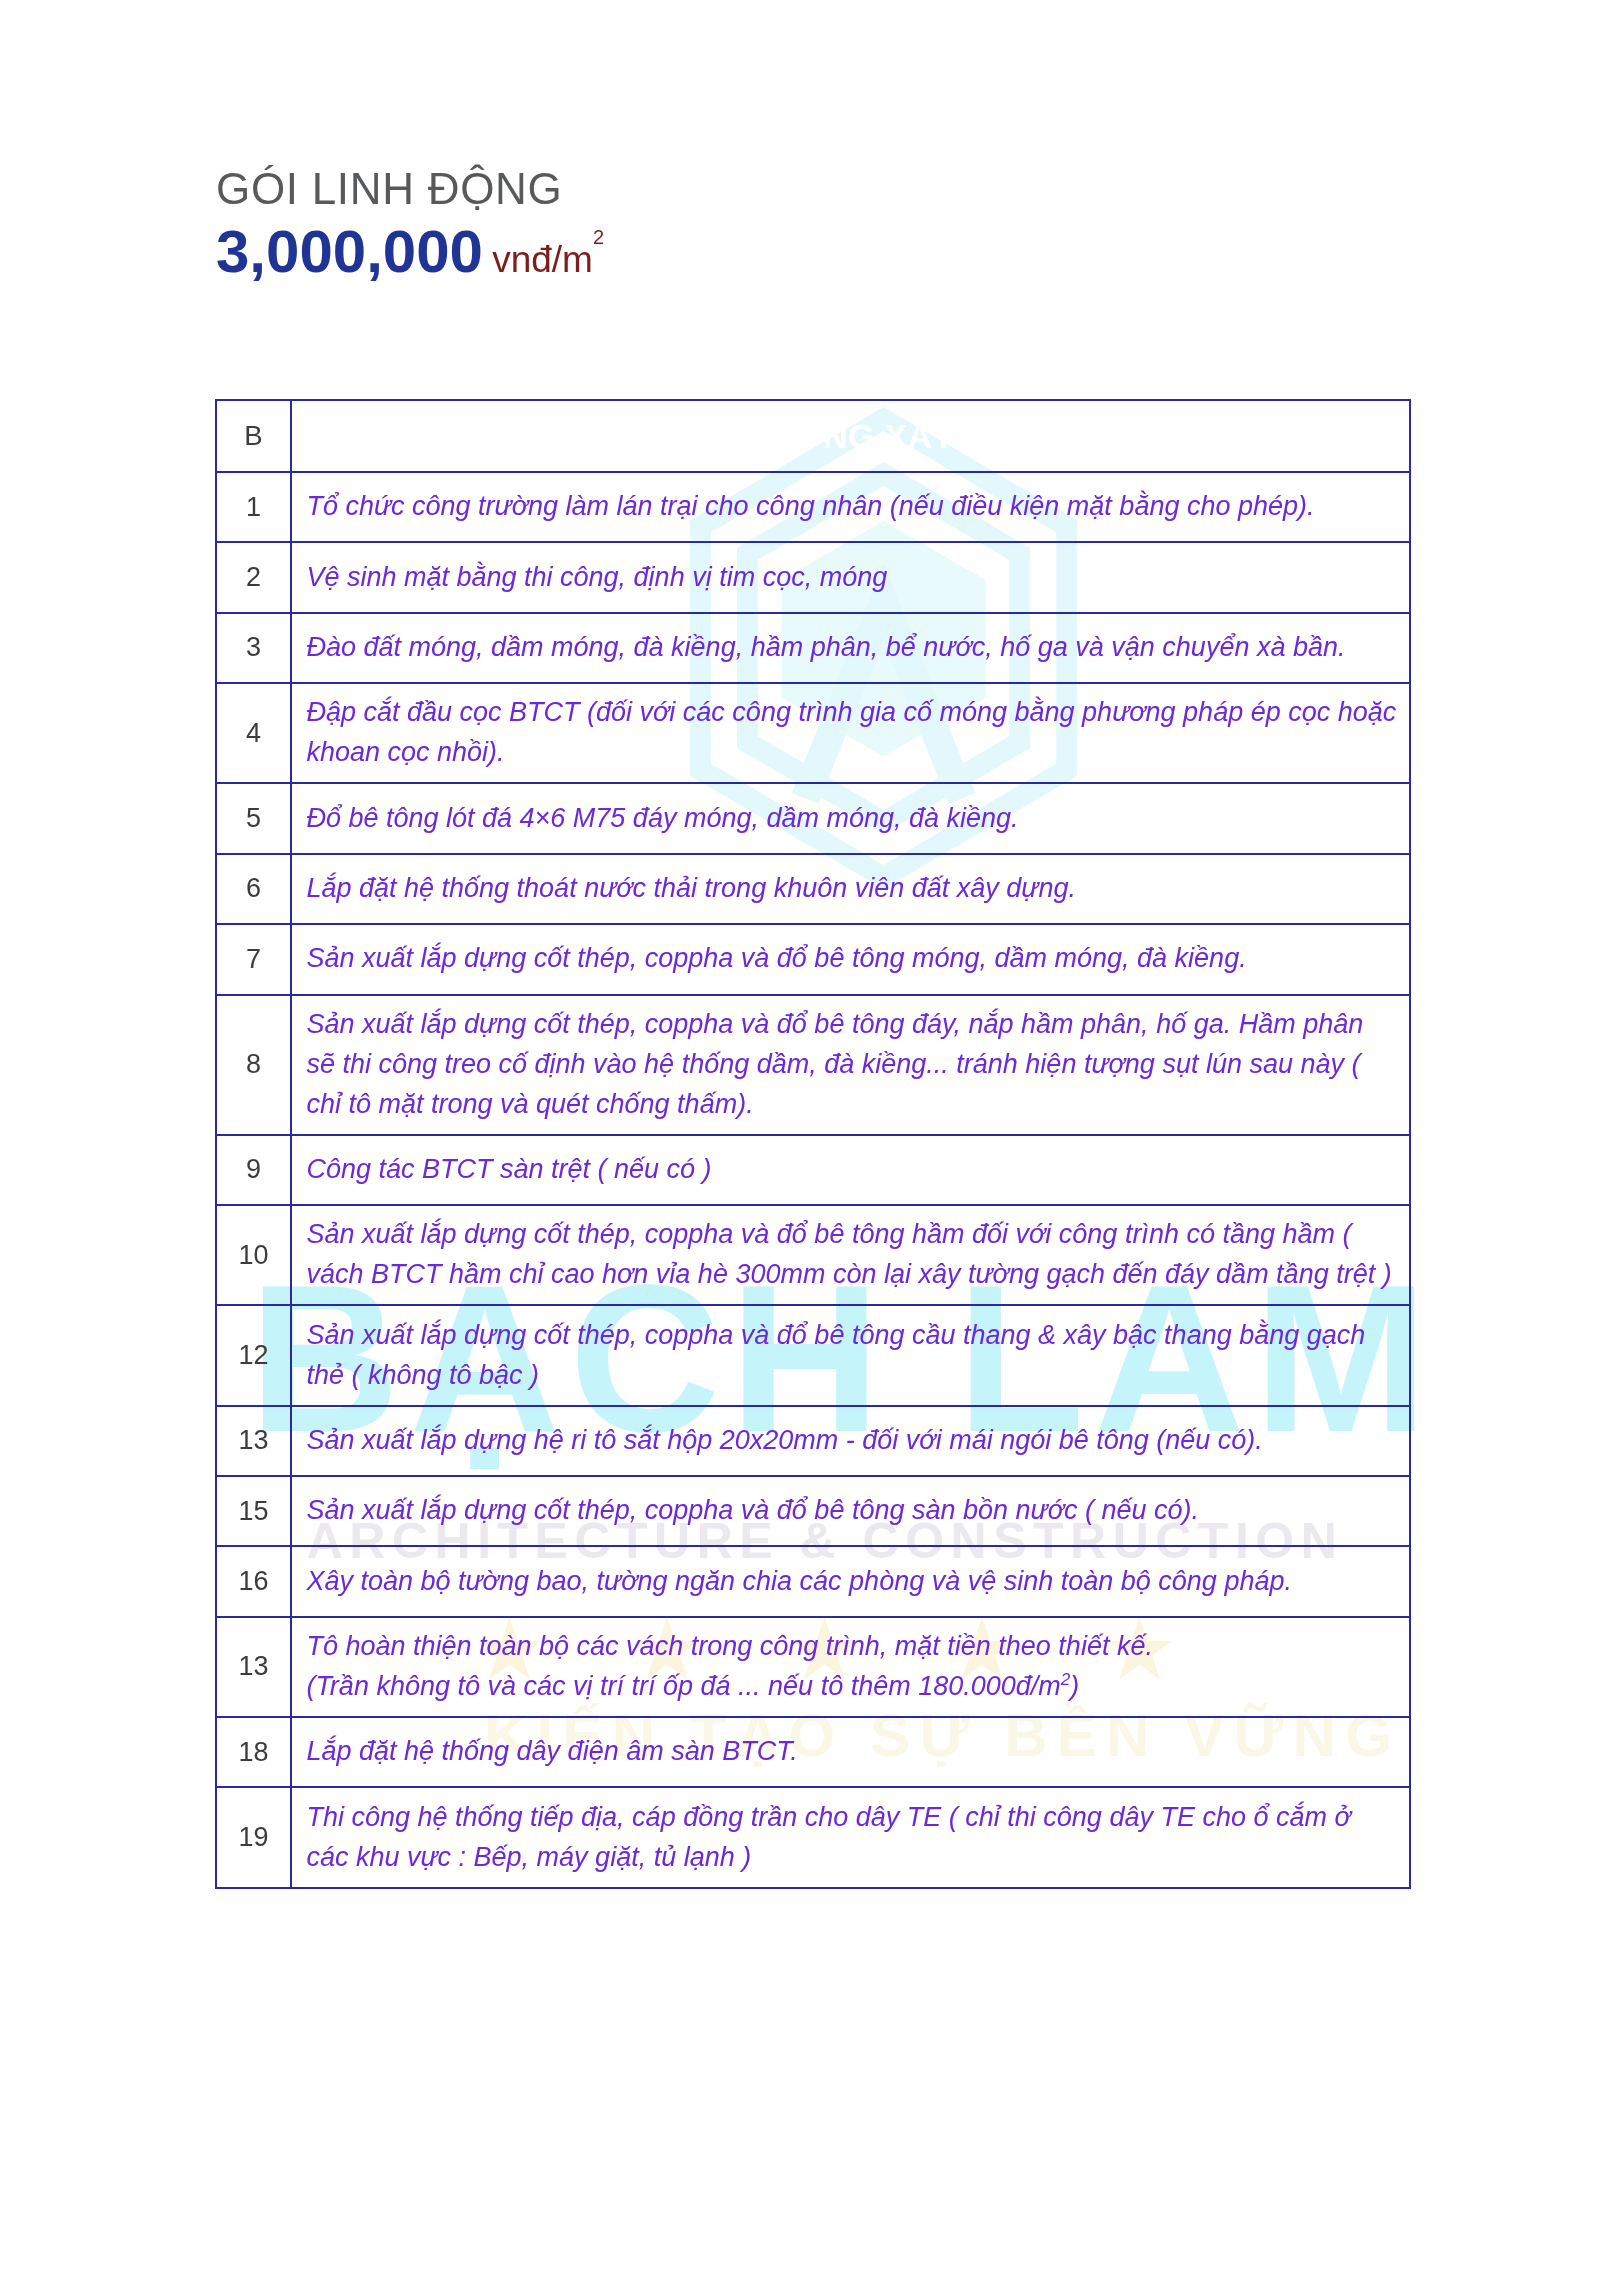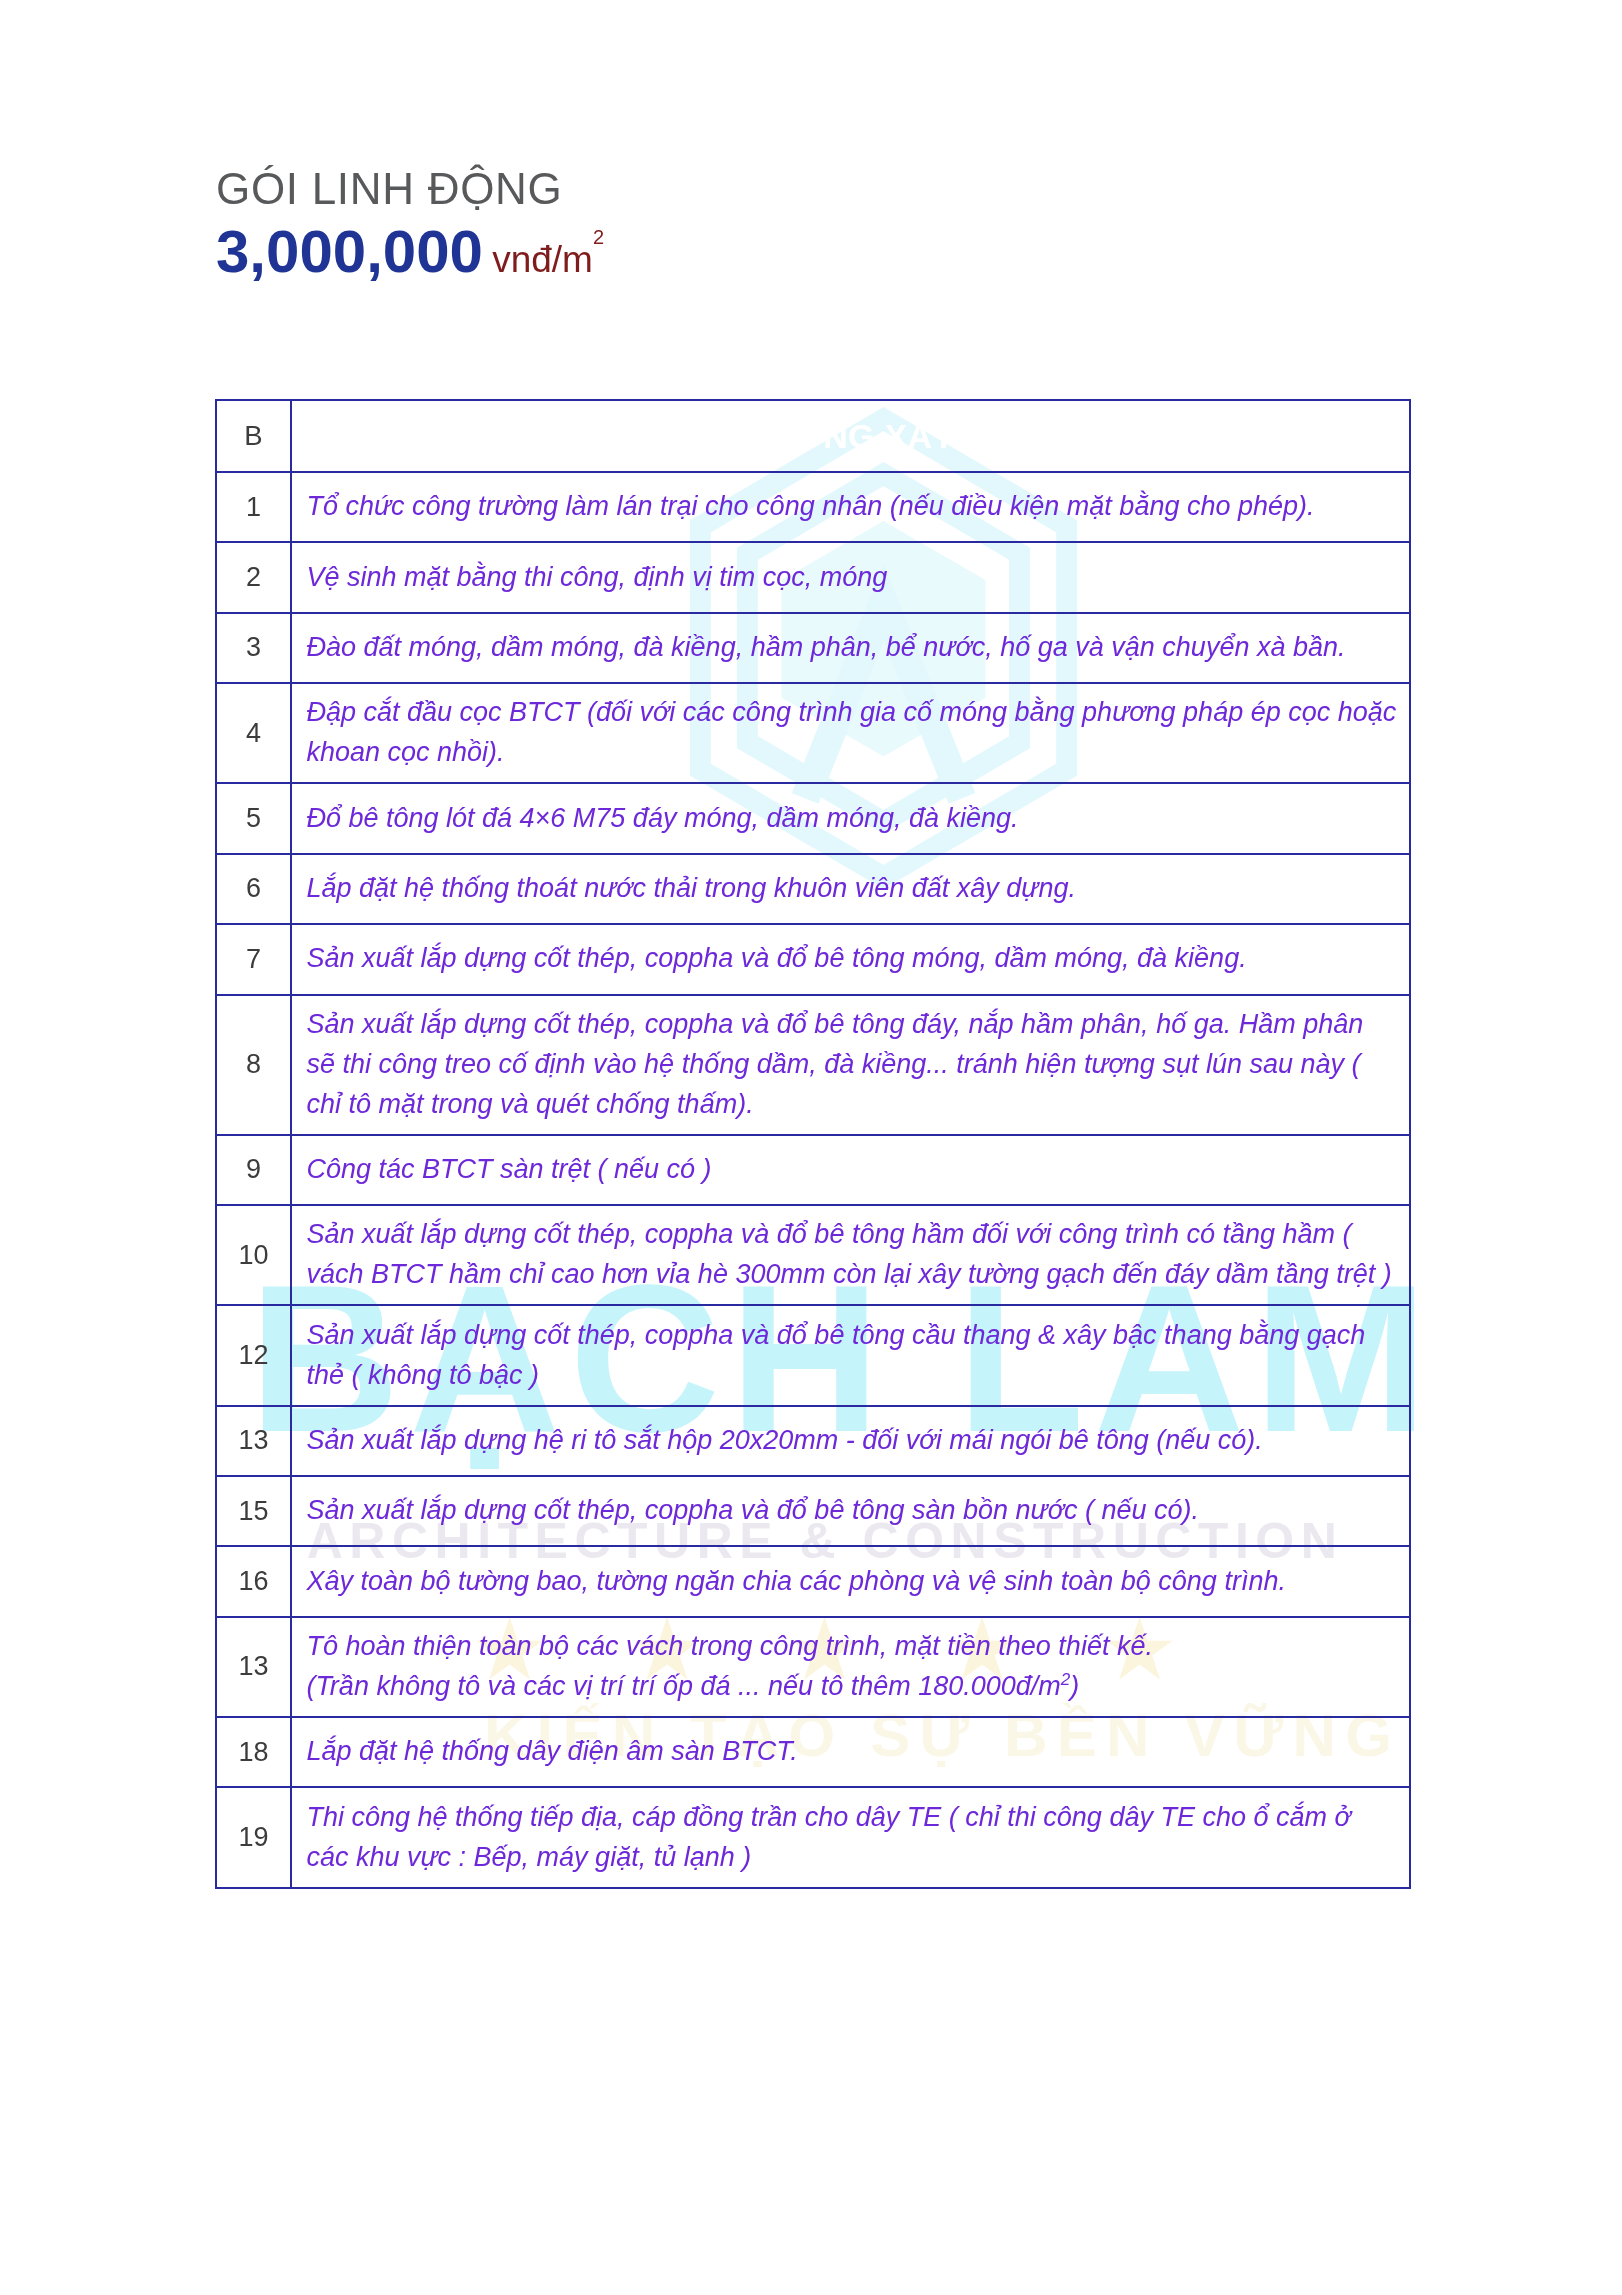--- a/index.html
+++ b/index.html
@@ -270,21 +270,21 @@
       <tr class="r-1">
         <td class="cell-no">13</td>
         <td class="cell-item">Sản xuất lắp dựng hệ ri tô sắt hộp 20x20mm - đối với mái ngói bê tông (nếu có).</td>
       </tr>
       <tr class="r-1">
         <td class="cell-no">15</td>
         <td class="cell-item">Sản xuất lắp dựng cốt thép, coppha và đổ bê tông sàn bồn nước ( nếu có).</td>
       </tr>
       <tr class="r-1">
         <td class="cell-no">16</td>
-        <td class="cell-item">Xây toàn bộ tường bao, tường ngăn chia các phòng và vệ sinh toàn bộ công trình.</td>
+        <td class="cell-item">Xây toàn bộ tường bao, tường ngăn chia các phòng và vệ sinh toàn bộ công pháp.</td>
       </tr>
       <tr class="r-2">
         <td class="cell-no">13</td>
         <td class="cell-item">Tô hoàn thiện toàn bộ các vách trong công trình, mặt tiền theo thiết kế.<br>(Trần không tô và các vị trí trí ốp đá ... nếu tô thêm 180.000đ/m<sup>2</sup>)</td>
       </tr>
       <tr class="r-1">
         <td class="cell-no">18</td>
         <td class="cell-item">Lắp đặt hệ thống dây điện âm sàn BTCT.</td>
       </tr>
       <tr class="r-2">

